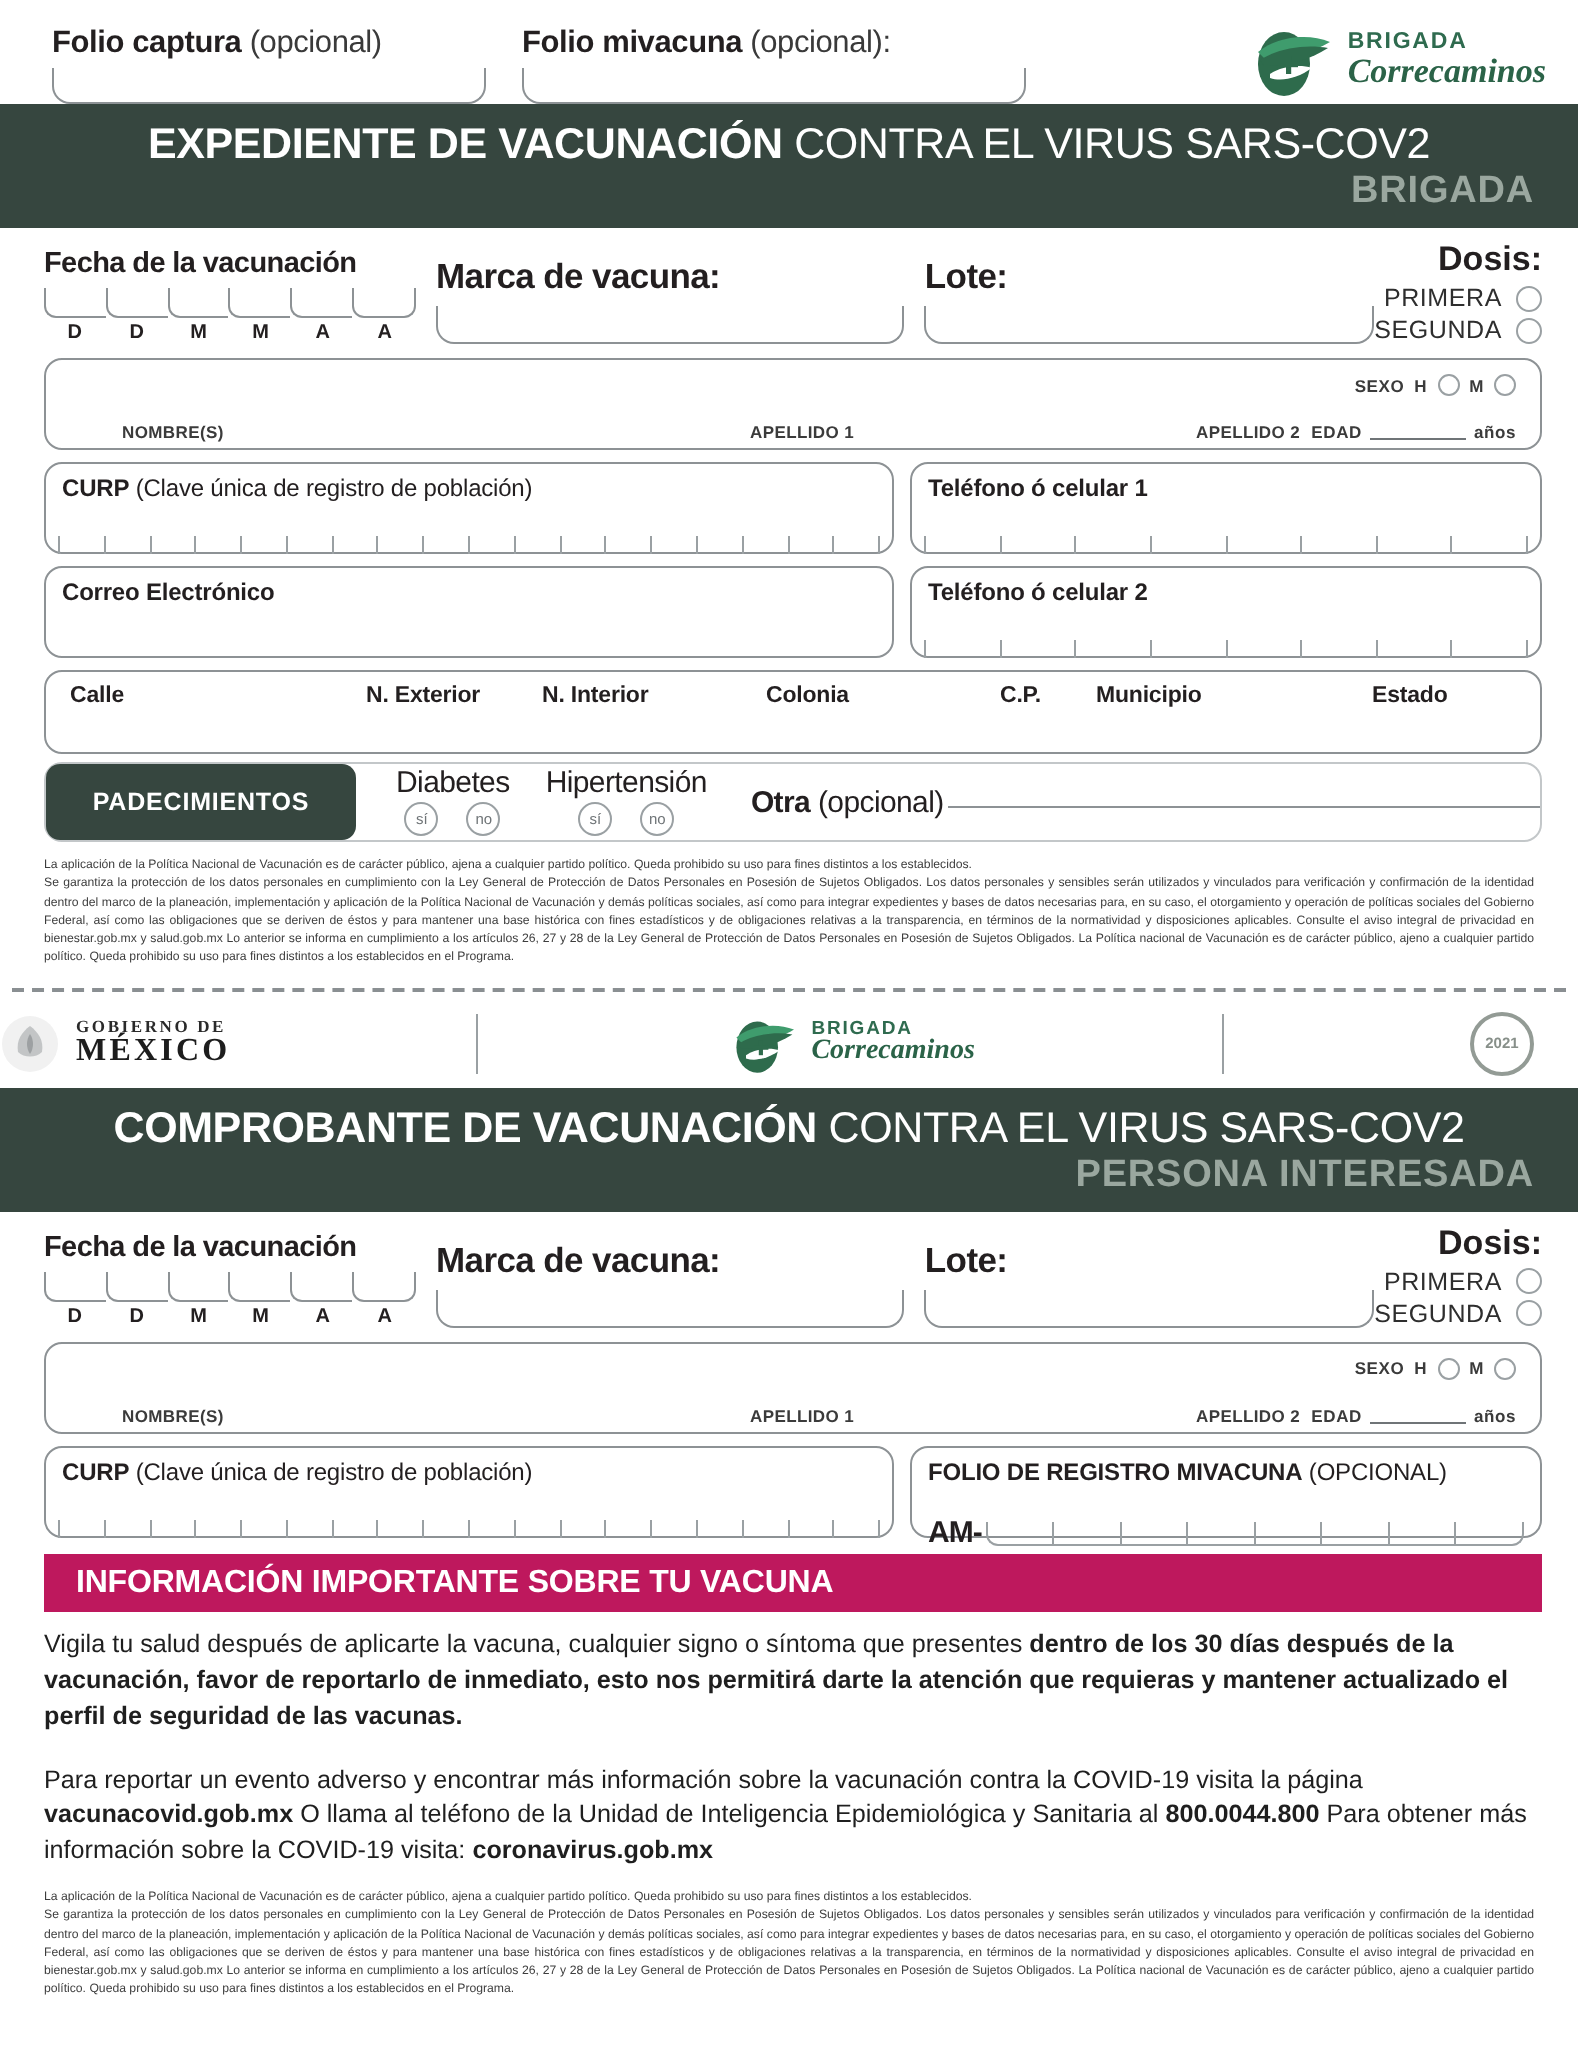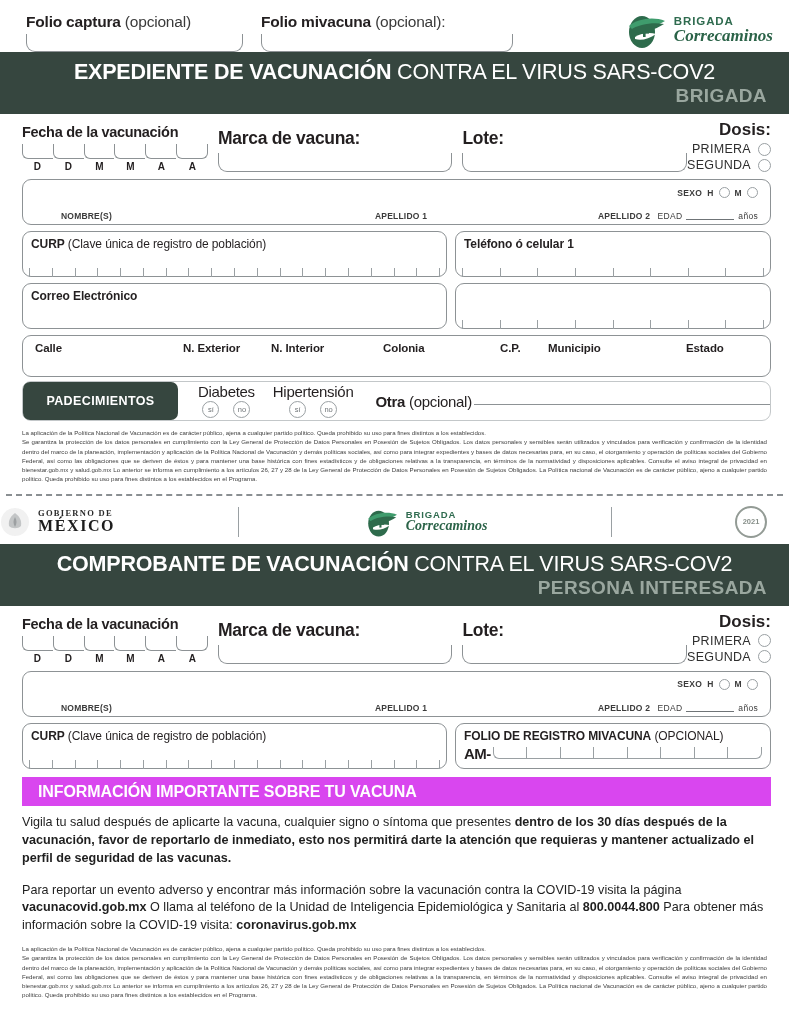--- a/index.html
+++ b/index.html
@@ -115,21 +115,21 @@
   .sub-nombres{left:38px;}
   .sub-ap1{left:352px;}
   .sub-ap2{left:575px;}
   .sexo-wrap{
     position:absolute;right:12px;top:7px;display:flex;align-items:center;gap:5px;
     font-size:8.5px;font-weight:bold;letter-spacing:.3px;color:#3b3b3b;
   }
   .sexo-wrap .radio{width:9px;height:9px;}
   .edad-wrap{
     position:absolute;right:12px;bottom:3px;display:flex;align-items:center;gap:4px;
-    font-size:8.5px;font-weight:normal;letter-spacing:.3px;color:#3b3b3b;justify-content:flex-end;
+    font-size:8.5px;font-weight:bold;letter-spacing:.3px;color:#3b3b3b;justify-content:flex-end;
   }
   .edad-line{display:inline-block;width:48px;border-bottom:1.2px solid #6f7477;height:7px;}
 
   
   .grid2{display:flex;gap:8px;margin:6px 18px 0 22px;}
   .g-left{width:425px;flex:0 0 auto;}
   .g-right{flex:1 1 auto;}
   .fbox{
     border:1.6px solid #8d9295;border-radius:9px;box-sizing:border-box;
     position:relative;padding:5px 8px 0 8px;
@@ -191,38 +191,38 @@
   }
 
   
   .logo-strip2{
     display:flex;align-items:center;justify-content:space-between;
     padding:10px 22px 6px 0;
   }
 
   
   .info-banner{
-    background:#d946ef;color:#fff;margin:8px 18px 0 22px;
+    background:#be185d;color:#fff;margin:8px 18px 0 22px;
     padding:6px 0 5px 16px;font-size:16px;font-weight:bold;letter-spacing:-0.1px;
     box-sizing:border-box;
   }
   .info-body{
     margin:8px 22px 0 22px;font-size:12.6px;line-height:1.42;color:#1f1f1f;
   }
   .info-body .b{font-weight:bold;}
   .info-body p{margin:0;}
   .info-body .blk2{margin-top:14px;}
 
   
   .teeth-static{display:flex;}
   .teeth-static .t{flex:1 1 0;height:11px;border-left:1.5px solid #9aa0a3;border-bottom:1.5px solid #9aa0a3;}
   .teeth-static .t:first-child{border-radius:0 0 0 6px;}
   .teeth-static .t:last-child{border-right:1.5px solid #9aa0a3;border-radius:0 0 6px 0;}
 
-  .folio-am{display:flex;align-items:flex-start;gap:2px;margin-top:4px;}
+  .folio-am{display:flex;align-items:center;gap:2px;margin-top:17px;}
   .folio-am .am{font-size:15px;font-weight:bold;letter-spacing:-0.5px;line-height:1;position:relative;top:-1px;}
   .folio-am .combwrap{flex:1 1 auto;}
 </style>
 </head>
 <body>
 
 <div class="page">
 
   <div class="folio-strip">
     <div class="folio-block">
@@ -372,20 +372,21 @@
   </div>
 
   <div class="grid2">
     <div class="g-left">
       <div class="fbox h-mail">
         <div class="cap">Correo Electrónico</div>
       </div>
     </div>
     <div class="g-right">
       <div class="fbox h-mail">
+        <div class="cap">Teléfono ó celular 2</div>
         <div class="teeth">
           <i class="t"></i>
             <i class="t"></i>
             <i class="t"></i>
             <i class="t"></i>
           <i class="t"></i>
             <i class="t"></i>
             <i class="t"></i>
             <i class="t"></i>
         </div>

